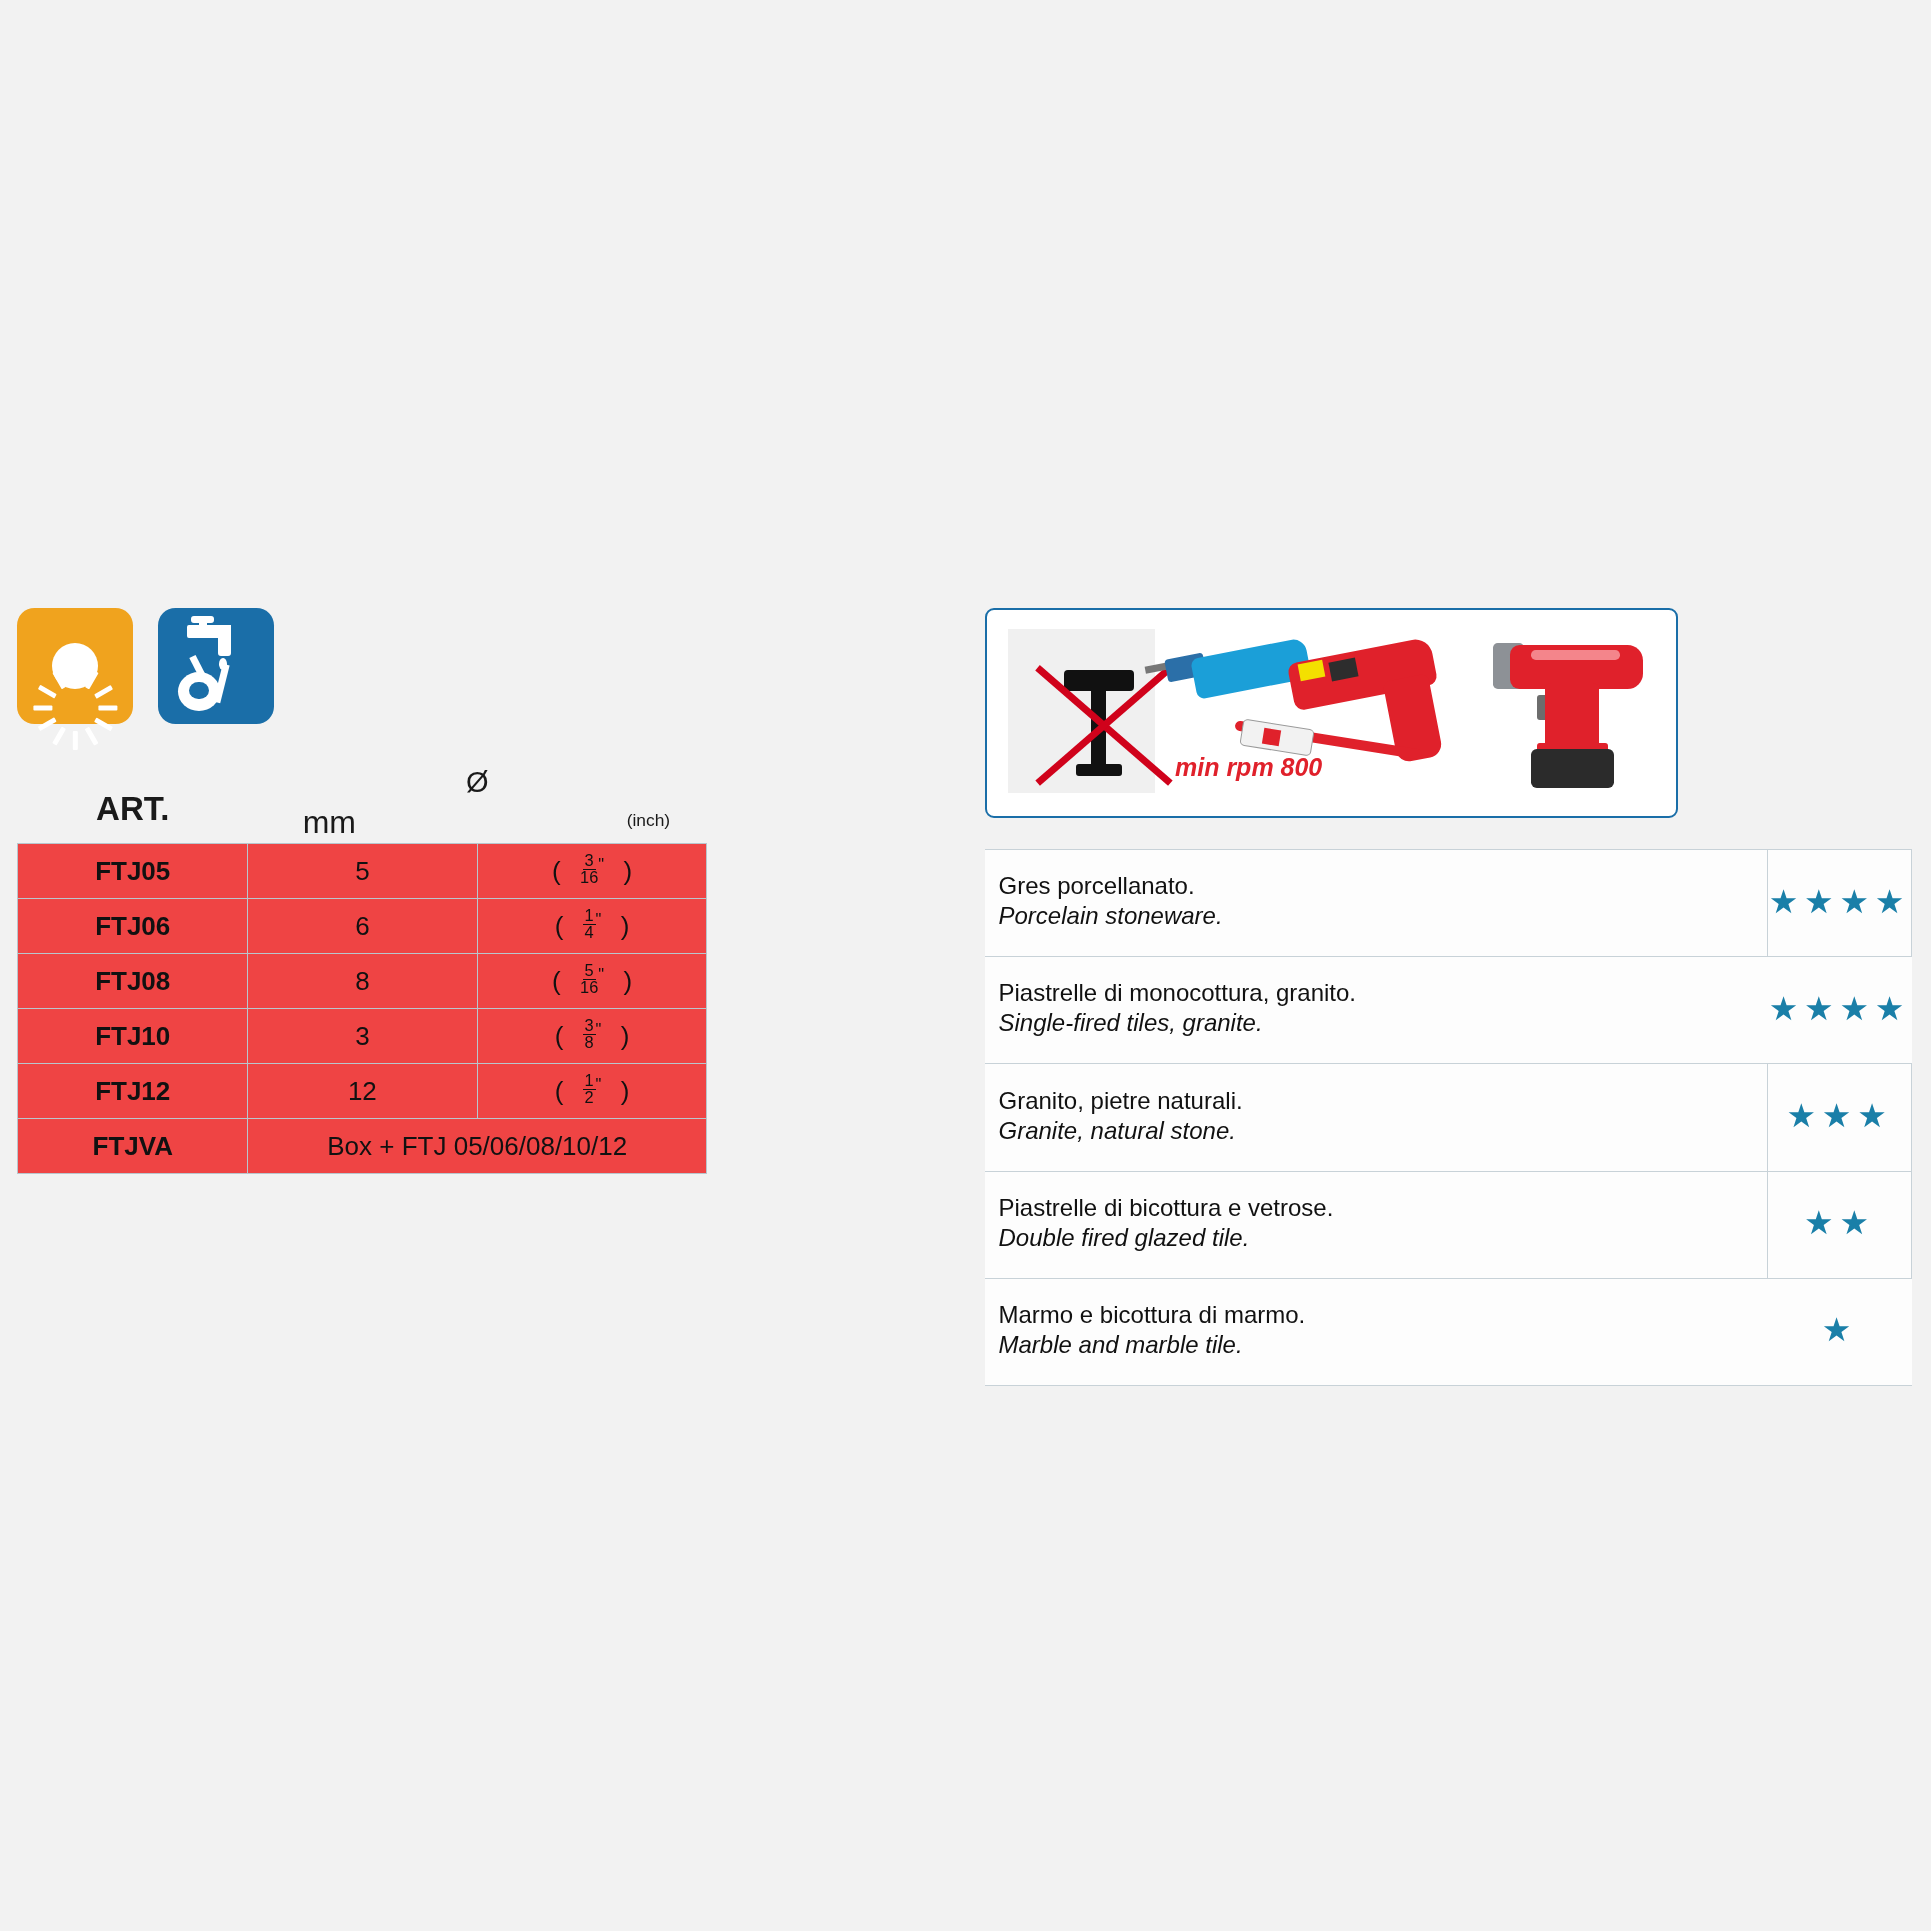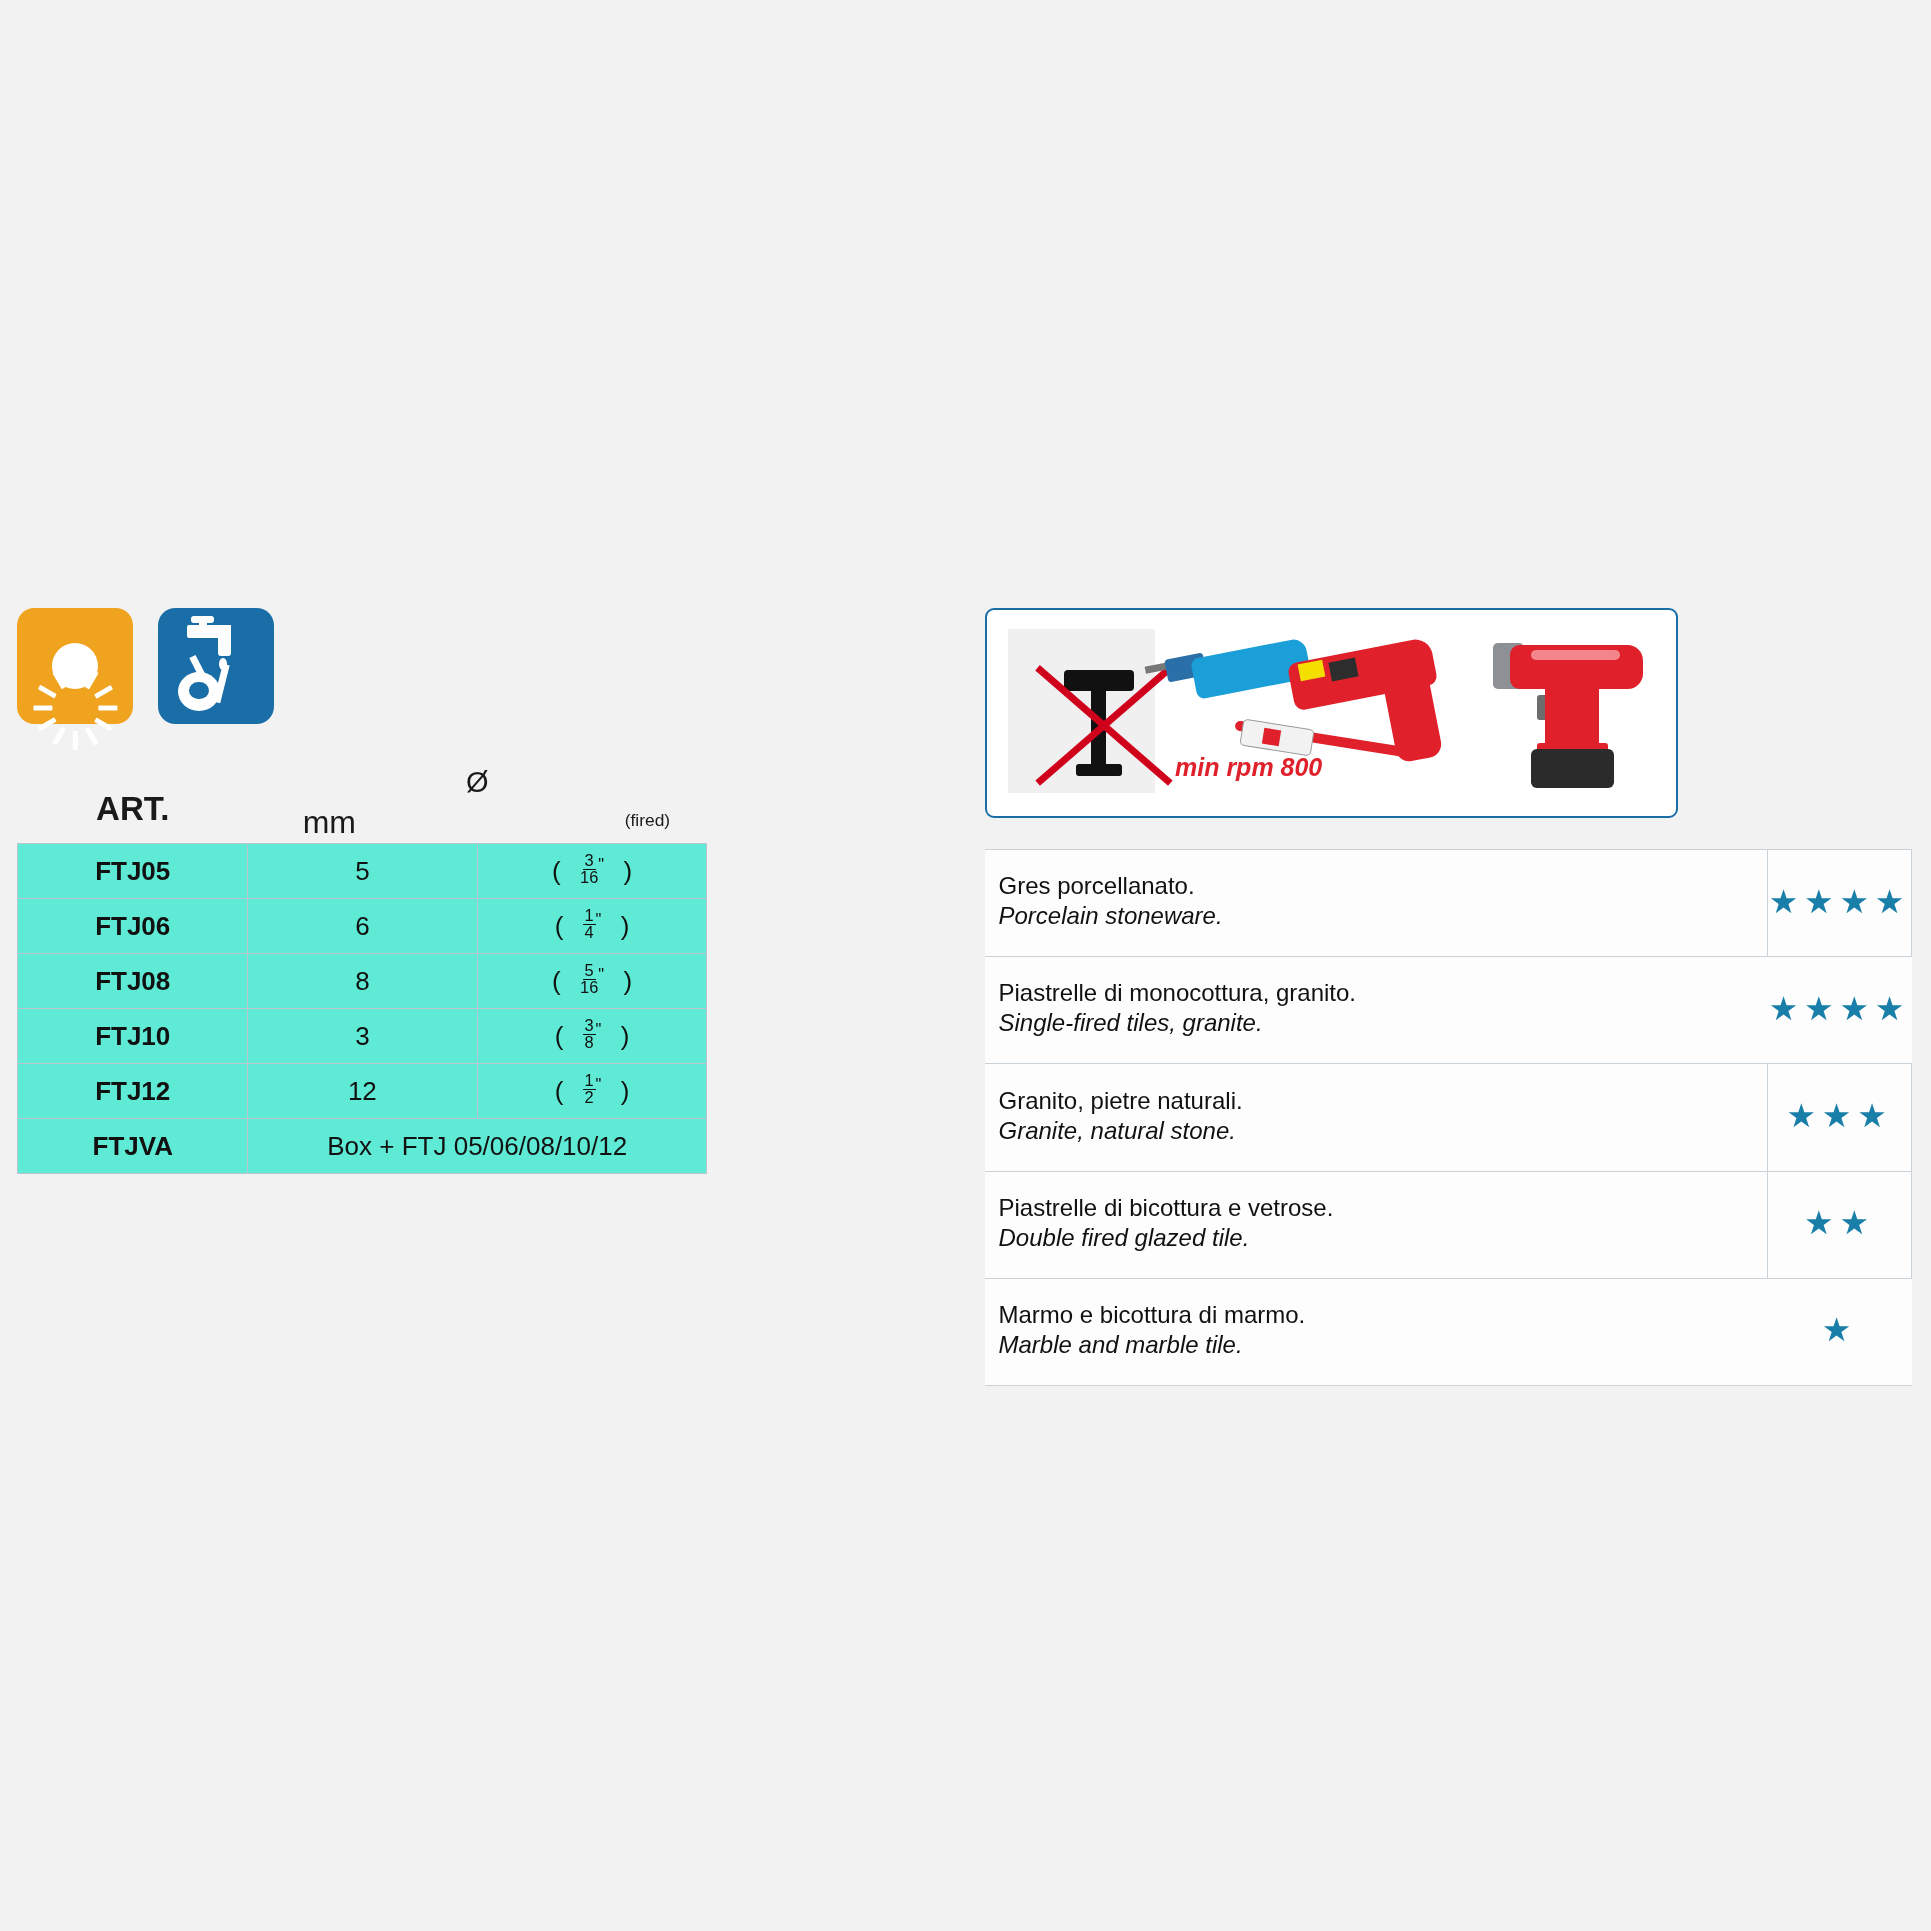--- a/index.html
+++ b/index.html
@@ -170,21 +170,21 @@
     top: 50px;
     font-size: 17.4px;
     color: #1a1a1a;
   }
   .art-table td.cell {
     border: 1px solid #b9c6cd;
     height: 52px;
     font-size: 26px;
     color: #111;
     text-align: center;
-    background: #5eead4;
+    background: #ef4444;
   }
   .art-table td.code {
     font-weight: bold;
     width: 241px;
   }
   .art-table td.mm { width: 232px; }
   .art-table td.inch { width: 217px; }
   .inch-inner {
     display: flex;
     align-items: center;
@@ -483,21 +483,21 @@
     </div>
 
     <table class="art-table">
       <tbody>
           <tr class="art-head">
         <td class="art-label">ART.</td>
         <td colspan="2">
           <div class="dia-wrap">
             <span class="dia-sym">Ø</span>
             <span class="mm-label">mm</span>
-            <span class="inch-label">(fired)</span>
+            <span class="inch-label">(inch)</span>
           </div>
         </td>
       </tr>
 
       <tr>
         <td class="cell code">FTJ05</td>
         <td class="cell mm">5</td>
         <td class="cell inch">
           <div class="inch-inner">
             <span>(</span>

